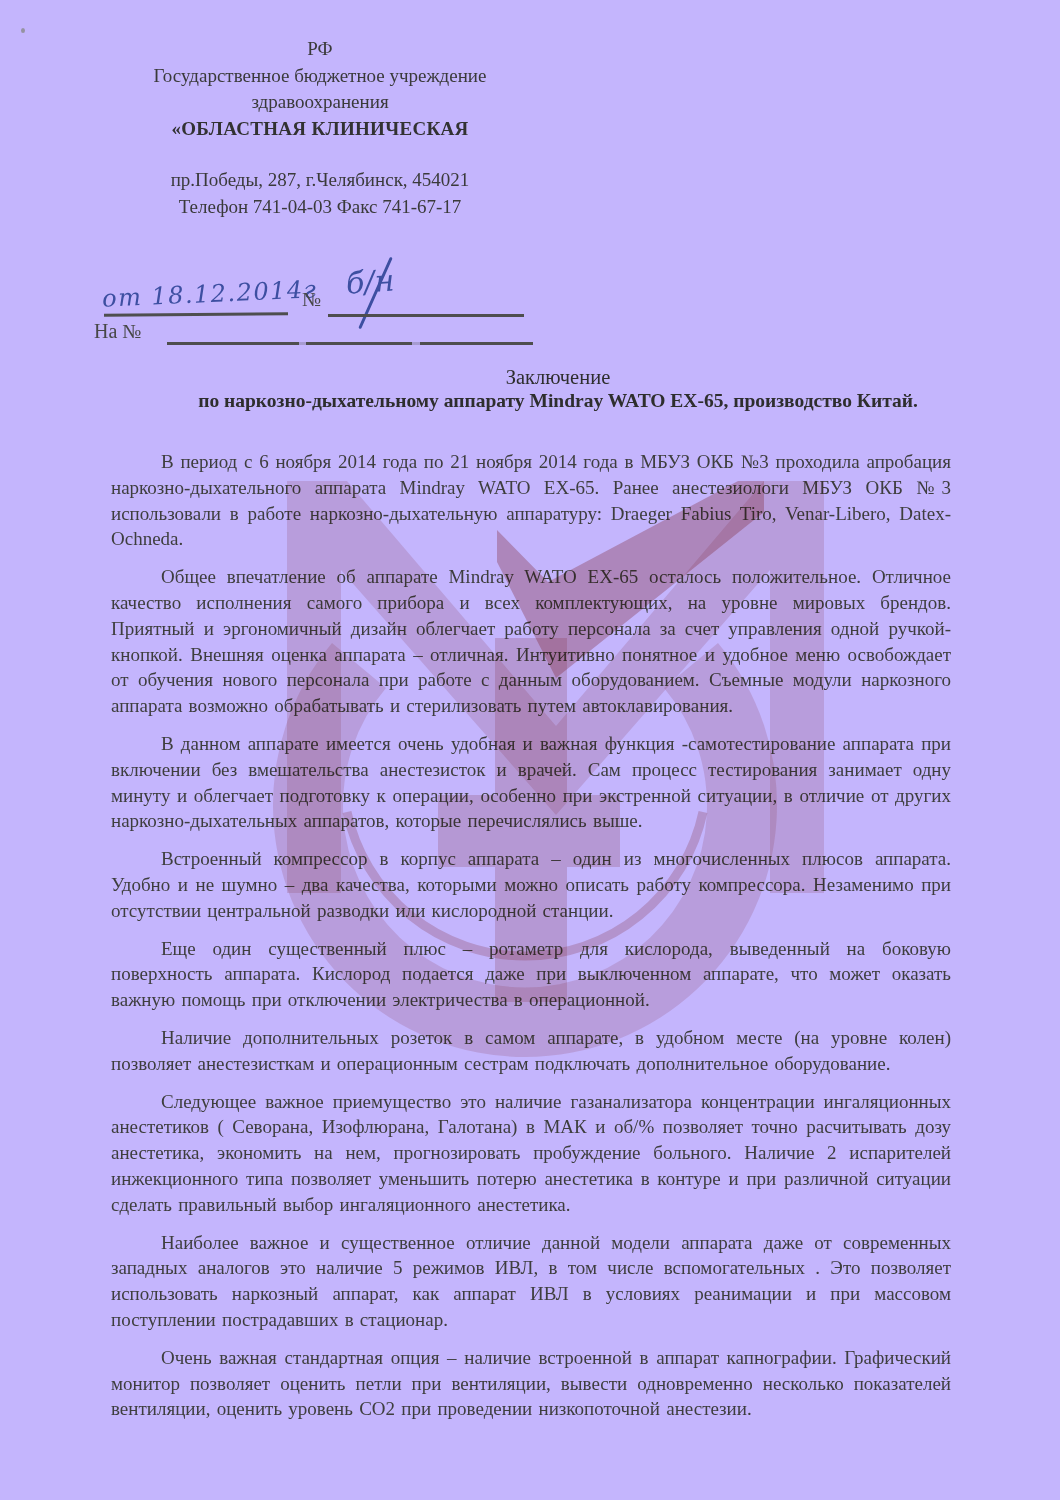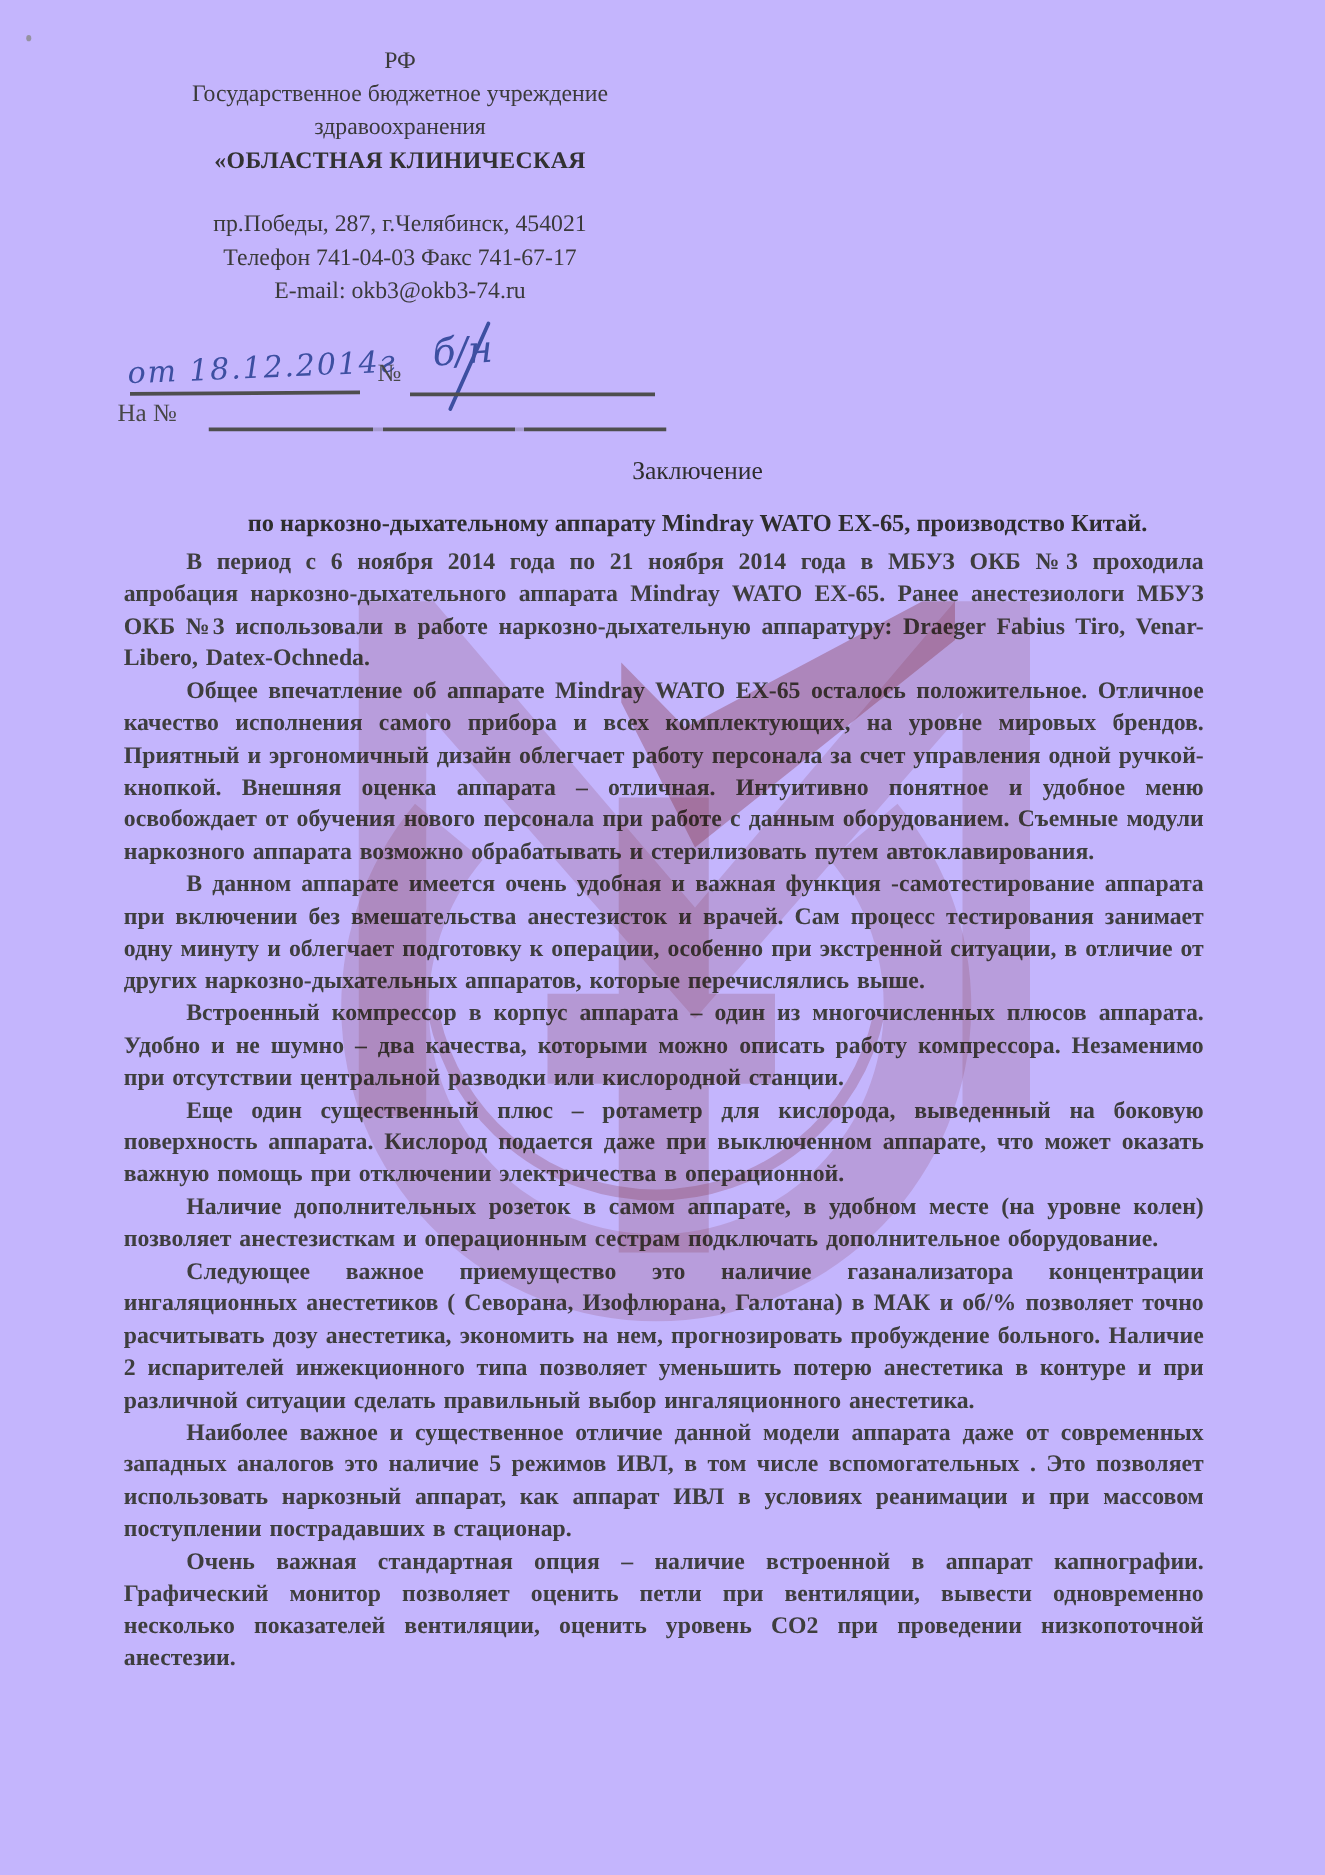--- a/index.html
+++ b/index.html
@@ -30,46 +30,45 @@
   .lbl{position:absolute;}
   .lbl.num{left:212px;top:8px;}
   .lbl.nano{left:4px;top:40px;}
   .hw.bn{position:absolute;left:256px;top:-16px;font-size:30px;transform:rotate(-4deg);}
   .hw-slash{position:absolute;left:284px;top:-26px;width:3px;height:78px;background:#3d4fa1;
     transform:rotate(24deg);border-radius:2px;}
 
   
   .title{position:absolute;left:130px;top:366px;width:856px;text-align:center;color:#2e2e2e;}
   .title .t1{font-size:20.5px;font-weight:normal;}
-  .title .t2{font-size:19.5px;font-weight:bold;margin-top:20px;white-space:nowrap;}
+  .title .t2{font-size:19.5px;font-weight:bold;margin-top:1px;white-space:nowrap;}
 
   
   .docbody{position:absolute;left:99px;top:437px;width:864px;}
-  .docbody p{margin:0;text-indent:50px;text-align:justify;font-size:19px;line-height:25.8px;
-    color:#3e3e3e;word-spacing:1.5px;font-weight:bold;}
+  .docbody p{margin:12px;text-indent:50px;text-align:justify;font-size:19px;line-height:25.8px;
+    color:#3e3e3e;word-spacing:1.5px;}
 
   
   .watermark{position:absolute;left:0;top:0;pointer-events:none;mix-blend-mode:multiply;}
 </style>
 </head>
 <body>
 
 <div class="page">
 
   <div class="speck"></div>
 
   <header class="letterhead">
     <div>РФ</div>
     <div>Государственное бюджетное учреждение</div>
     <div>здравоохранения</div>
     <div class="bold">«ОБЛАСТНАЯ КЛИНИЧЕСКАЯ</div>
     <div class="spacer"></div>
     <div>пр.Победы, 287, г.Челябинск, 454021</div>
     <div>Телефон 741-04-03 Факс 741-67-17</div>
-    <div>E-mail: okb3@okb3-74.ru</div>
   </header>
 
   <div class="refblock">
     <span class="hw date">от 18.12.2014г</span>
     <span class="rule rule1"></span>
     <span class="lbl num">№</span>
     <span class="hw bn">б/н</span>
     <span class="hw-slash"></span>
     <span class="rule rule2"></span>
     <span class="lbl nano">На №</span>

